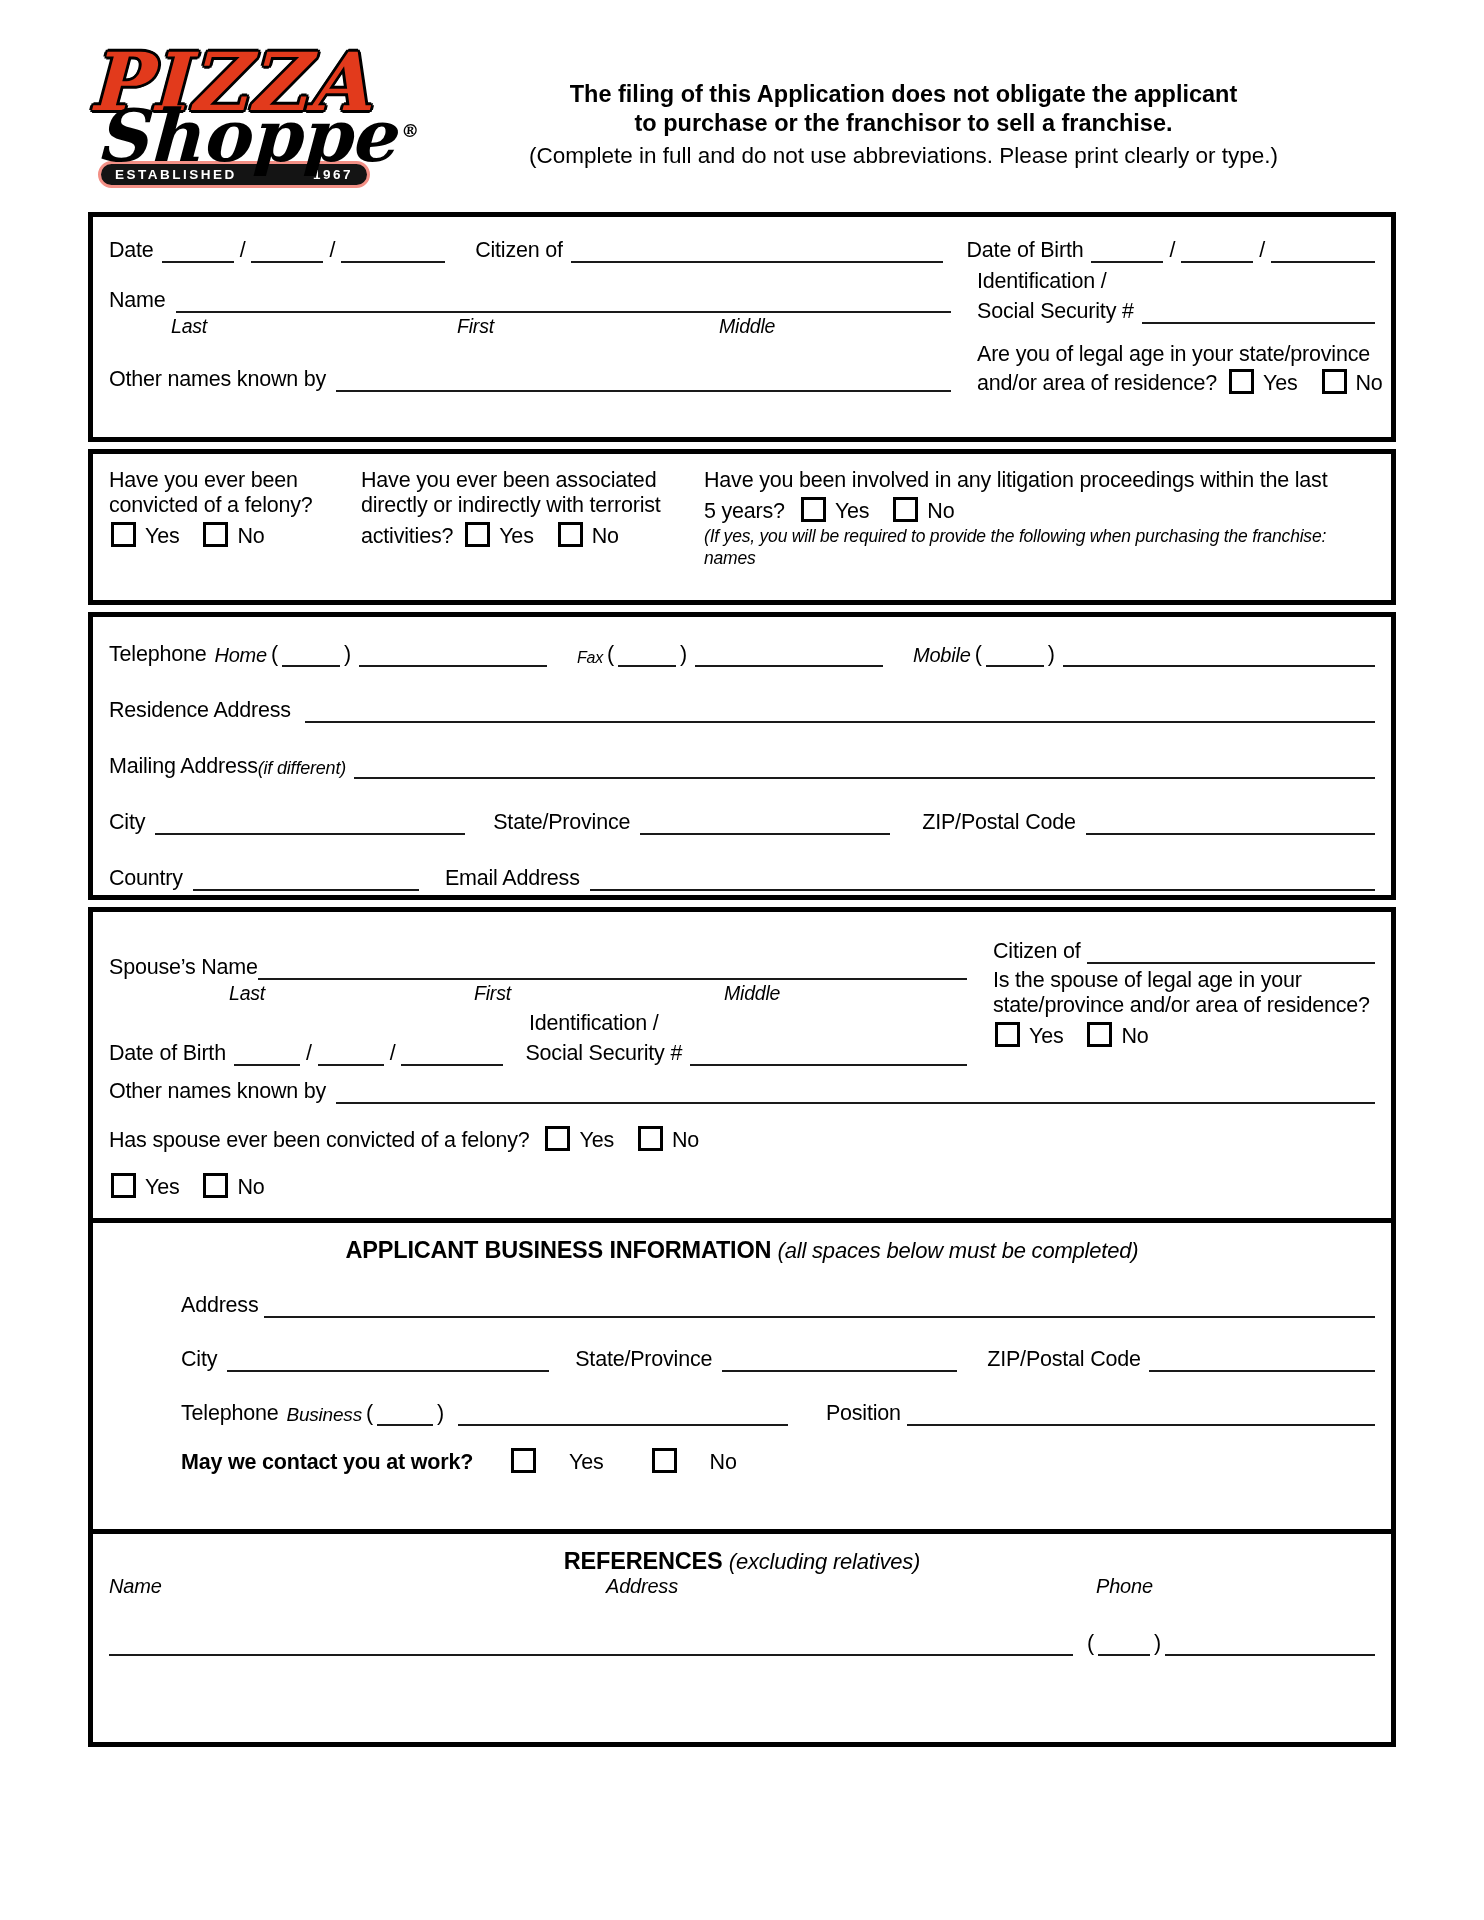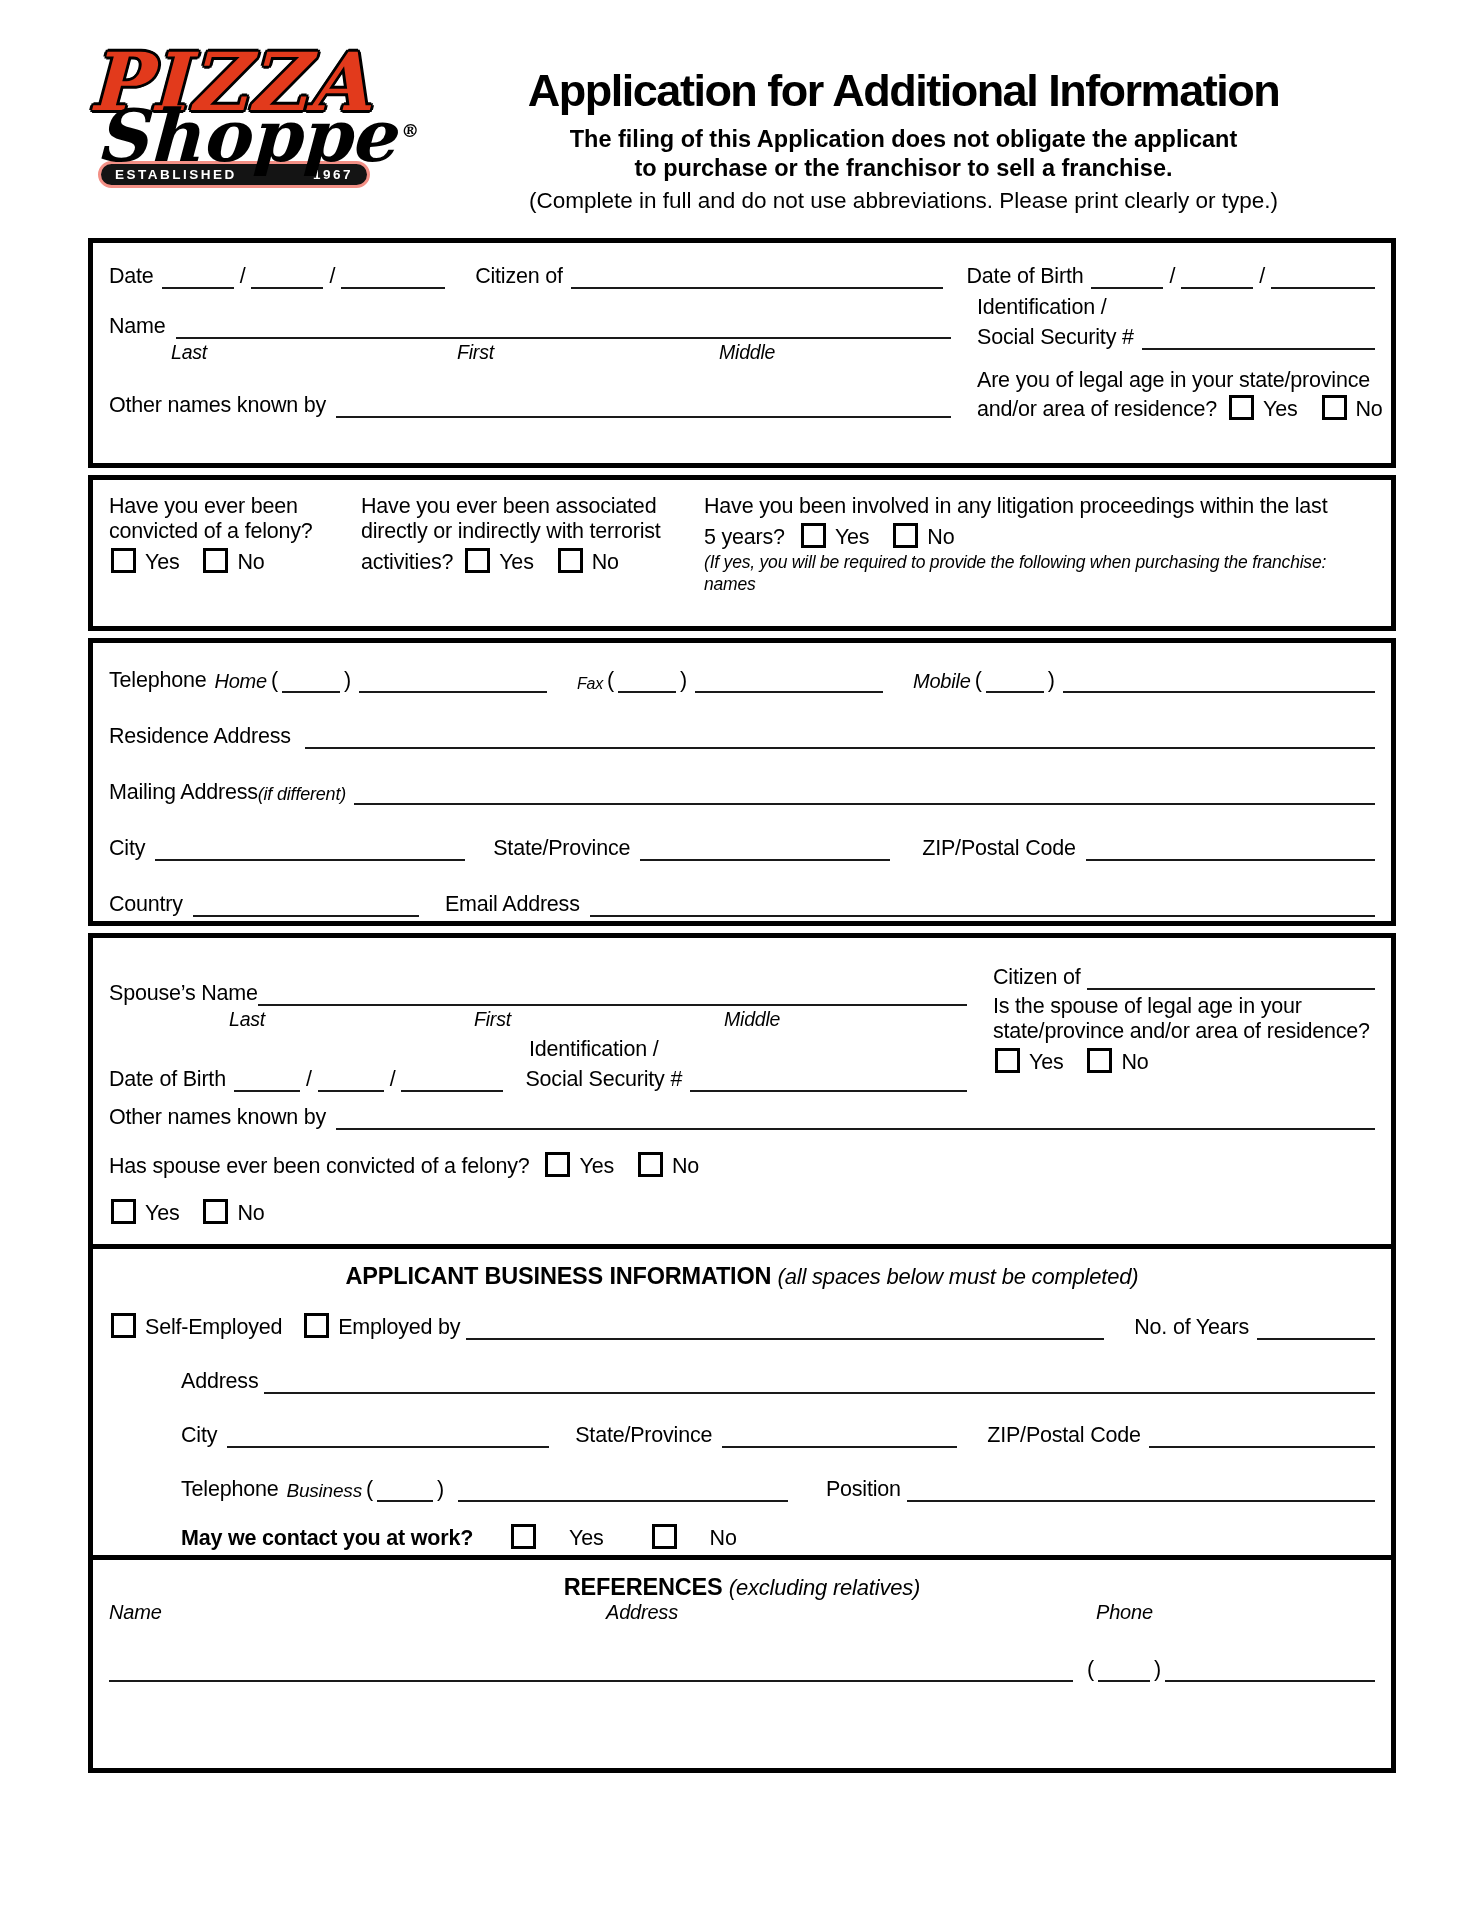--- a/index.html
+++ b/index.html
@@ -71,21 +71,20 @@
   <div class="hdr">
     <div class="logo">
       <div class="logo-pizza">PIZZA</div>
       <div class="logo-shoppe"><span>Shoppe</span><span class="logo-reg">®</span></div>
       <div class="logo-banner">
         <span>ESTABLISHED</span>
         <span>1967</span>
       </div>
     </div>
     <div class="title-block">
-      <div class="h1">Application for Additional Information</div>
       <div class="sub">
         <div>The filing of this Application does not obligate the applicant</div>
         <div>to purchase or the franchisor to sell a franchise.</div>
       </div>
       <div class="hnote">(Complete in full and do not use abbreviations. Please print clearly or type.)</div>
     </div>
   </div>
 
   <div class="box first" style="height:192px;">
     <div class="row" style="margin-top:4px;">
@@ -278,29 +277,20 @@
       <span>No</span>
     </div>
   </div>
 
 
   <div class="box joined" style="height:278px;">
     <div class="sec-title">
       <span>APPLICANT BUSINESS INFORMATION</span>
       <span class="it">(all spaces below must be completed)</span>
     </div>
-    <div class="row yn" style="margin-top:22px;">
-      <span class="cb"></span>
-      <span class="lbl" style="margin-right:20px;">Self-Employed</span>
-      <span class="cb"></span>
-      <span class="lbl">Employed by</span>
-      <span class="fill fx" style="margin-left:6px;"></span>
-      <span class="lbl" style="margin-left:30px;">No. of Years</span>
-      <span class="fill" style="width:118px;margin-left:8px;"></span>
-    </div>
     <div class="row" style="margin-top:26px;padding-left:72px;">
       <span class="lbl">Address</span>
       <span class="fill fx" style="margin-left:6px;"></span>
     </div>
     <div class="row" style="margin-top:26px;padding-left:72px;">
       <span class="lbl">City</span>
       <span class="fill" style="width:322px;margin-left:10px;"></span>
       <span class="lbl" style="margin-left:26px;">State/Province</span>
       <span class="fill" style="width:235px;margin-left:10px;"></span>
       <span class="lbl" style="margin-left:30px;">ZIP/Postal Code</span>

